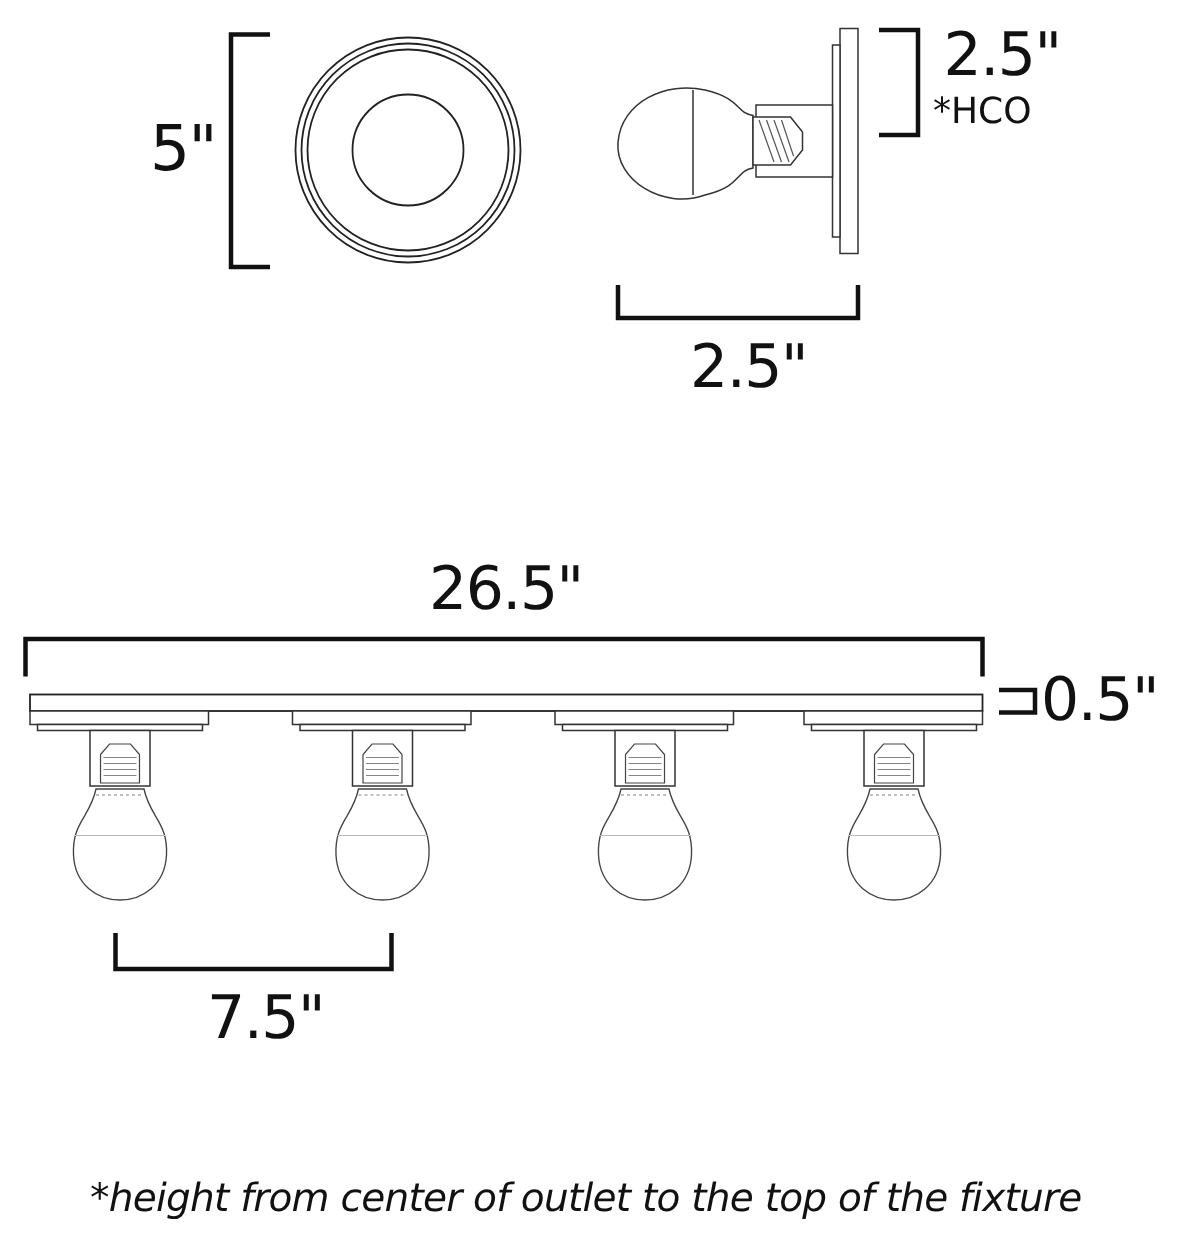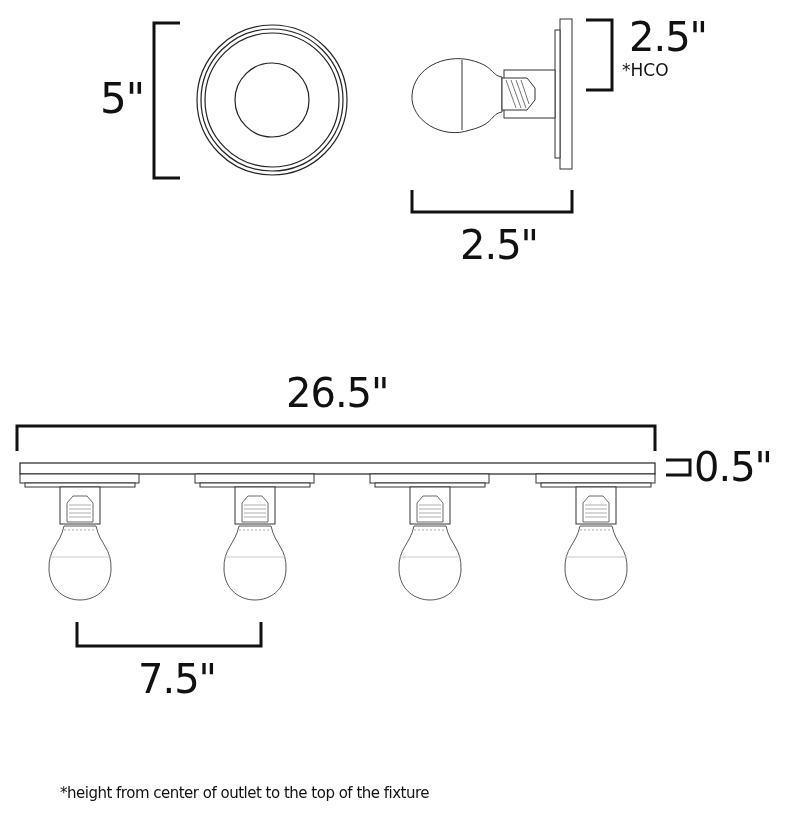--- a/index.html
+++ b/index.html
@@ -109,18 +109,18 @@
     <path d="M64 526 H96 C100 545, 112 548, 111 570 C110 590, 95 600, 80 600 C65 600, 50 590, 49 570 C48 548, 60 545, 64 526 Z" fill="#fff" stroke="#444" stroke-width="0.9"></path>
     <line x1="64" y1="530" x2="96" y2="530" stroke="#aaa" stroke-dasharray="2,2"></line>
     <line x1="50" y1="557" x2="110" y2="557" stroke="#bbb" stroke-width="0.8"></line>
   </g>
 
   <path d="M77 622 V646 H261 V622" fill="none" stroke="#111" stroke-width="3"></path>
 </svg>
 
 <div class="lbl" style="left:100px; top:74px; font-size:42px;">5"</div>
 <div class="lbl" style="left:629px; top:14px; font-size:40px;">2.5"</div>
-<div class="lbl" style="left:622px; top:60px; font-size:17px; letter-spacing:0;">*HCO</div>
+<div class="lbl" style="left:622px; top:60px; font-size:24px; letter-spacing:0;">*HCO</div>
 <div class="lbl" style="left:460px; top:222px; font-size:40px;">2.5"</div>
 <div class="lbl" style="left:286px; top:370px; font-size:40px;">26.5"</div>
 <div class="lbl" style="left:694px; top:444px; font-size:40px;">0.5"</div>
 <div class="lbl" style="left:138px; top:656px; font-size:40px;">7.5"</div>
-<div class="lbl" style="left:60px; top:784px; font-size:15px; letter-spacing:-0.5px;">*height from center of outlet to the top of the fixture</div>
+<div class="lbl" style="left:60px; top:784px; font-size:26px; letter-spacing:-0.5px;font-style:italic;">*height from center of outlet to the top of the fixture</div>
 
 </body></html>

